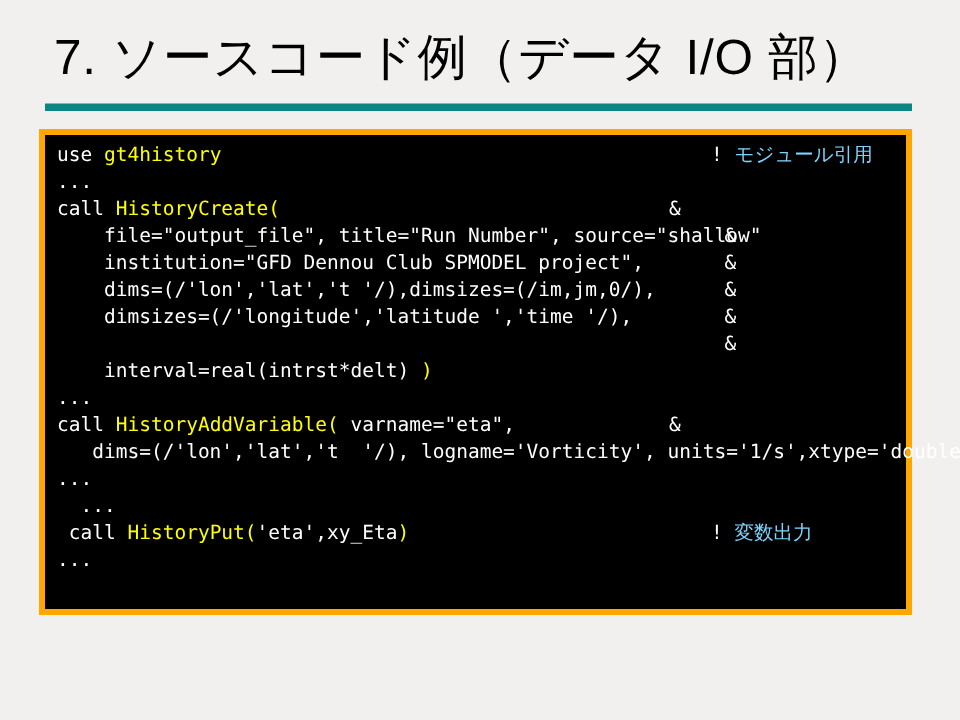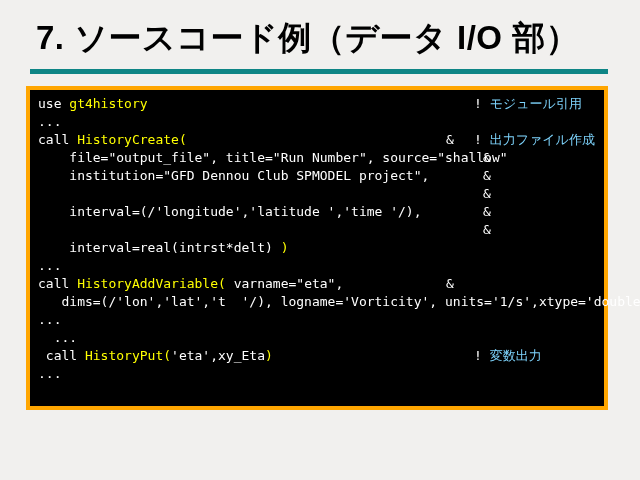--- a/index.html
+++ b/index.html
@@ -3,21 +3,21 @@
 <meta charset="utf-8">
 <style>
   html, body { margin: 0; padding: 0; }
   body {
     width: 640px; height: 480px; position: relative; overflow: hidden;
     background: #f1f0ee;
     font-family: "Liberation Sans", "DejaVu Sans", sans-serif;
   }
   .slide-title {
     position: absolute; left: 36px; top: 16px; width: 580px;
-    font-size: 33px; font-weight: bold; color: #000;
+    font-size: 33px; font-weight: normal; color: #000;
     letter-spacing: 0.5px; white-space: nowrap;
   }
   .title-rule {
     position: absolute; left: 30px; top: 69px; width: 578px; height: 5px;
     background: #0e8585;
   }
   .code-block {
     position: absolute; left: 26px; top: 86px; width: 582px; height: 324px;
     box-sizing: border-box; background: #000;
     border: 4px solid #ffa600;
@@ -40,25 +40,25 @@
 </head>
 <body>
 
 <div class="slide-title">7. ソースコード例（データ I/O 部）</div>
 
 <div class="title-rule"></div>
 
 <div class="code-block">
     <div class="line"><span class="seg-w">use </span><span class="seg-y">gt4history</span><span class="comment"><span class="excl">! </span><span class="ctext">モジュール引用</span></span></div>
     <div class="line"><span class="seg-w">...</span></div>
-    <div class="line"><span class="seg-w">call </span><span class="seg-y">HistoryCreate(</span><span class="amp amp-call">&amp;</span><span class="comment"><span class="excl">! </span><span class="ctext">出力ファイル作成</span></span></div>
+    <div class="line"><span class="seg-w">call </span><span class="seg-y">HistoryCreate(</span><span class="amp amp-call">&amp;</span></div>
     <div class="line"><span class="seg-w">    file="output_file", title="Run Number", source="shallow"</span><span class="amp amp-cont">&amp;</span></div>
     <div class="line"><span class="seg-w">    institution="GFD Dennou Club SPMODEL project",</span><span class="amp amp-cont">&amp;</span></div>
-    <div class="line"><span class="amp amp-cont">&amp;</span></div>
-    <div class="line"><span class="seg-w">    interval=(/'longitude','latitude ','time '/),</span><span class="amp amp-cont">&amp;</span></div>
+    <div class="line"><span class="seg-w">    dims=(/'lon','lat','t '/),dimsizes=(/im,jm,0/),</span><span class="amp amp-cont">&amp;</span></div>
+    <div class="line"><span class="seg-w">    dimsizes=(/'longitude','latitude ','time '/),</span><span class="amp amp-cont">&amp;</span></div>
     <div class="line"><span class="amp amp-cont">&amp;</span></div>
     <div class="line"><span class="seg-w">    interval=real(intrst*delt) </span><span class="seg-y">)</span></div>
     <div class="line"><span class="seg-w">...</span></div>
     <div class="line"><span class="seg-w">call </span><span class="seg-y">HistoryAddVariable(</span><span class="seg-w"> varname="eta",</span><span class="amp amp-call">&amp;</span></div>
     <div class="line"><span class="seg-w">   dims=(/'lon','lat','t  '/), logname='Vorticity', units='1/s',xtype='double'</span></div>
     <div class="line"><span class="seg-w">...</span></div>
     <div class="line"><span class="seg-w">  ...</span></div>
     <div class="line"><span class="seg-w"> call </span><span class="seg-y">HistoryPut(</span><span class="seg-w">'eta',xy_Eta</span><span class="seg-y">)</span><span class="comment"><span class="excl">! </span><span class="ctext">変数出力</span></span></div>
     <div class="line"><span class="seg-w">...</span></div>
   </div>

